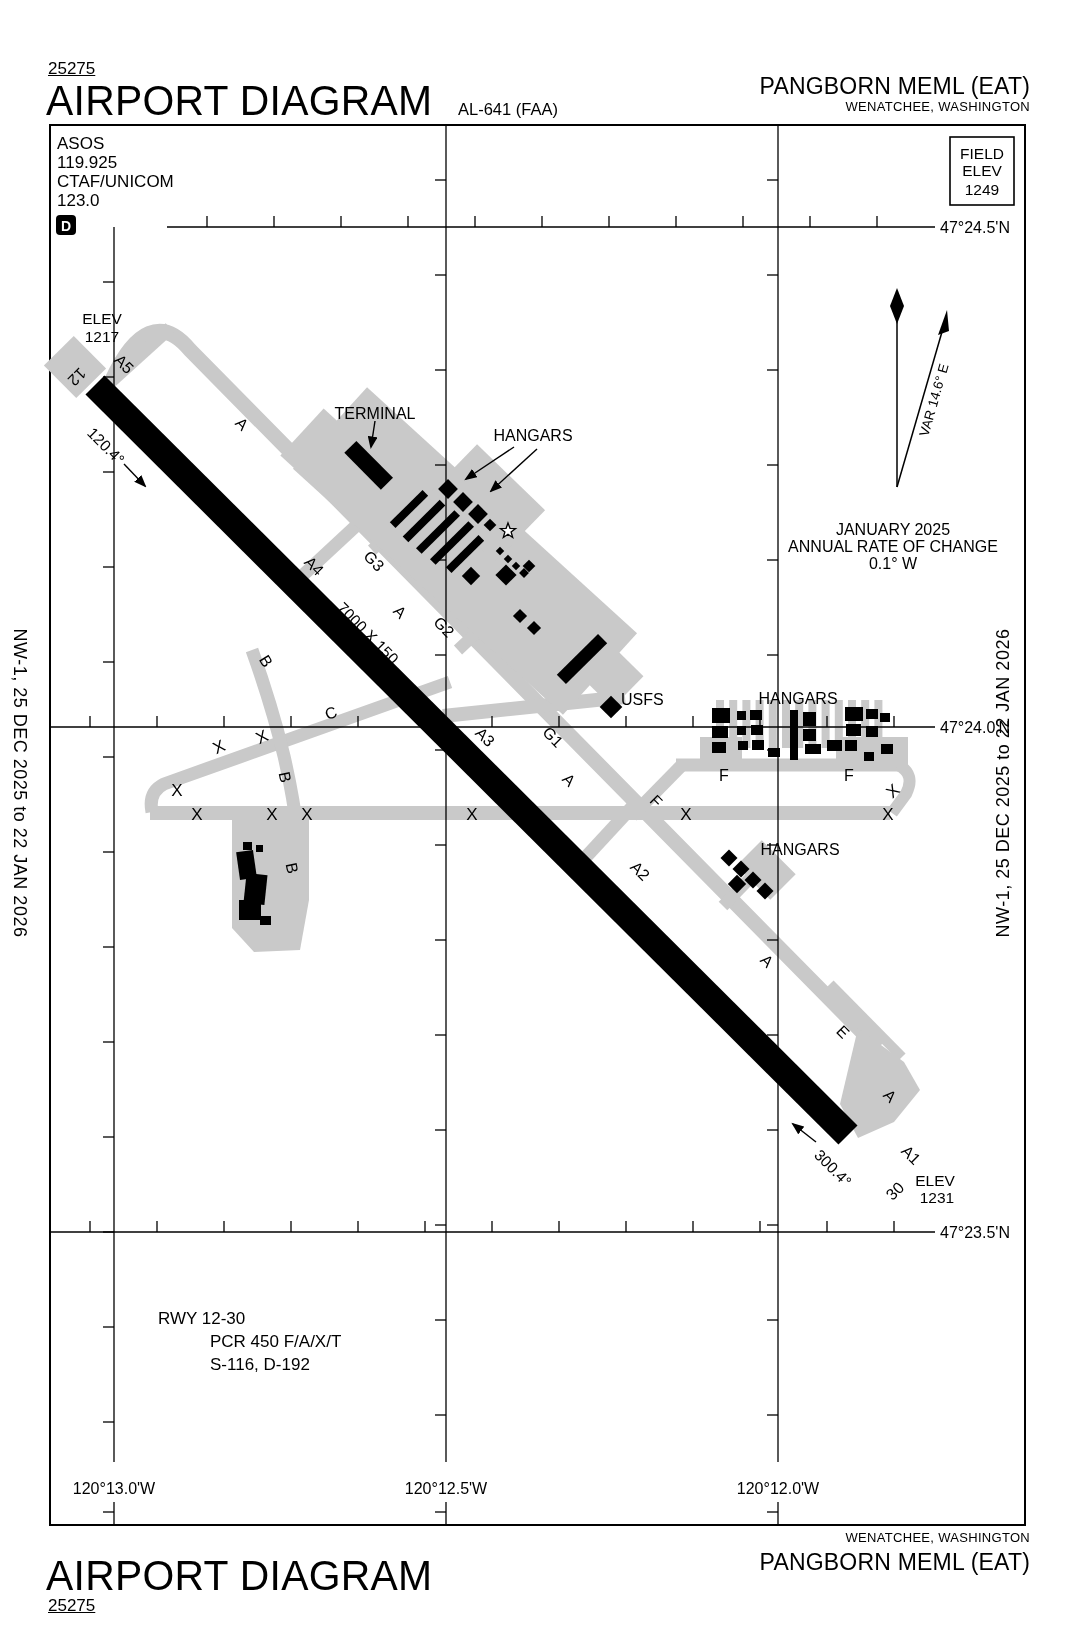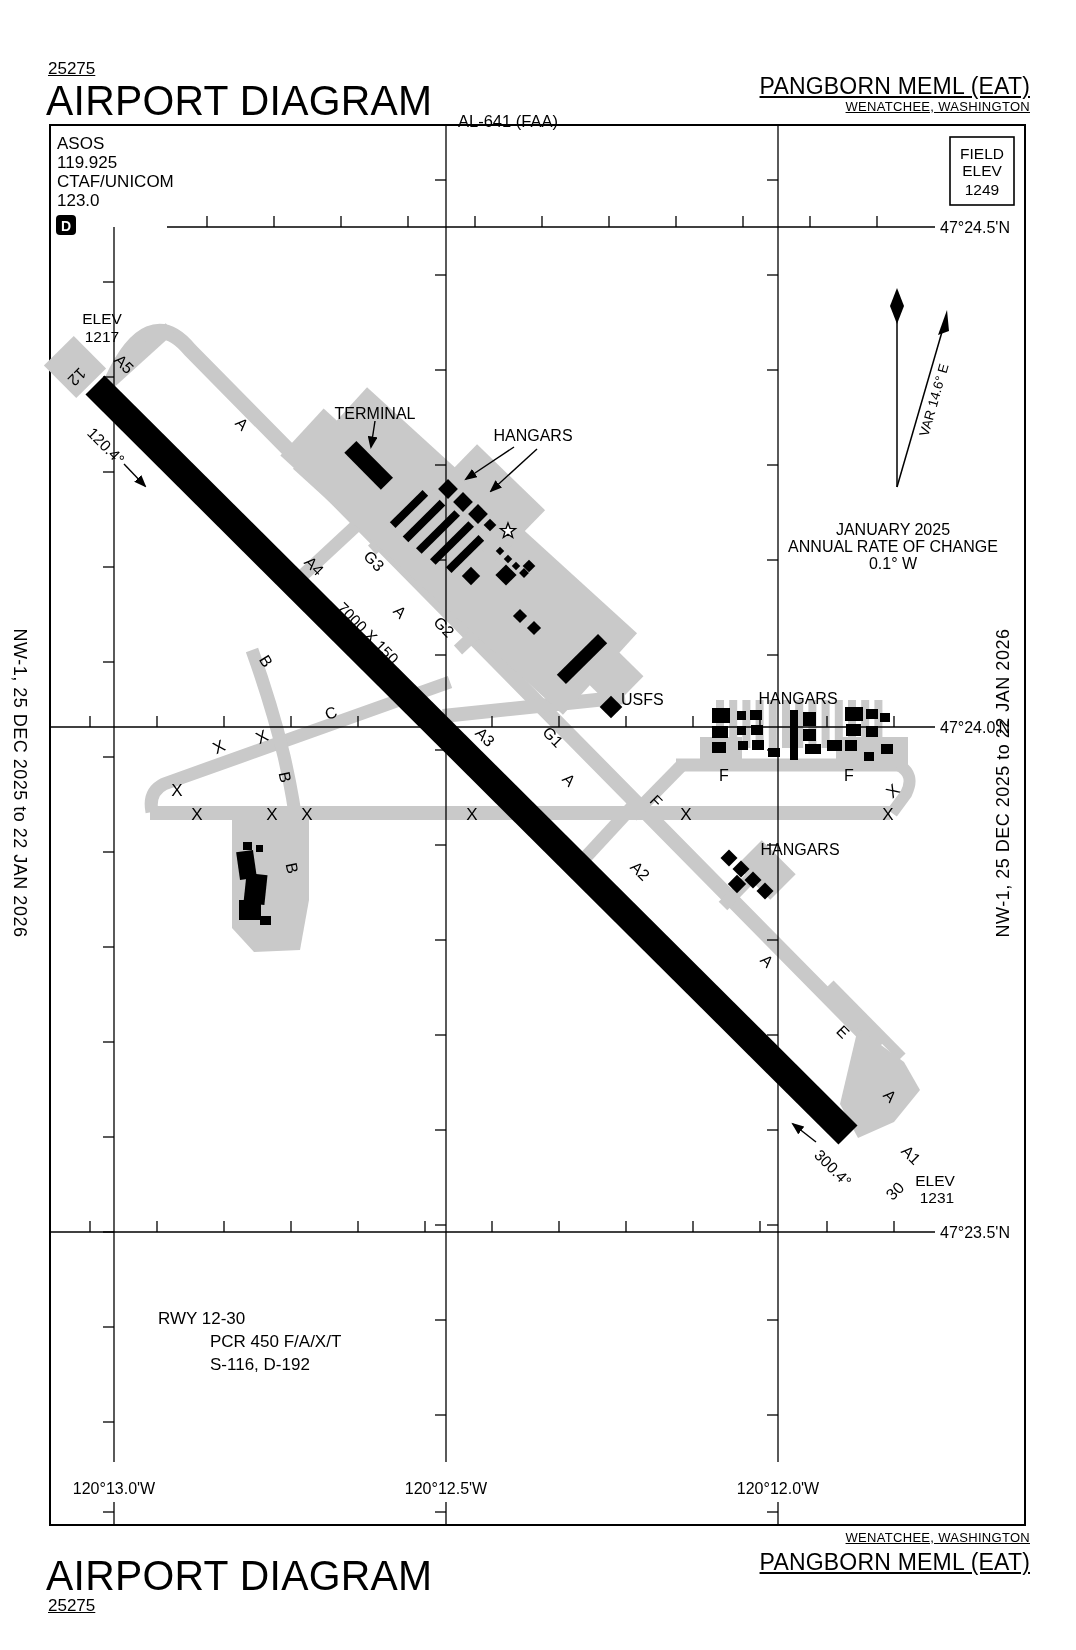--- a/index.html
+++ b/index.html
@@ -4,41 +4,41 @@
 <style>
   html,body{margin:0;padding:0;background:#fff;}
   .page{position:relative;width:1076px;height:1650px;background:#fff;
         font-family:"Liberation Sans",sans-serif;color:#000;overflow:hidden;}
   .abs{position:absolute;white-space:nowrap;line-height:1;}
   .chart-num{font-size:17px;text-decoration:underline;}
   .big-title{font-size:43px;letter-spacing:.3px;transform:scaleX(.95);transform-origin:0 50%;}
   .ref{font-size:16.5px;}
   .apt{font-size:23px;letter-spacing:.2px;}
   .city{font-size:13px;letter-spacing:.3px;}
-  .right-align{text-align:right;text-decoration:underline;}
+  .right-align{text-align:right;}
   .margin-note{font-size:18px;letter-spacing:.5px;}
   .m-left{transform:translate(-50%,-50%) rotate(90deg);}
   .m-right{transform:translate(-50%,-50%) rotate(-90deg);}
   svg text{font-family:"Liberation Sans",sans-serif;fill:#000;dominant-baseline:central;}
   .t16{font-size:16px;}
   .t15{font-size:15.5px;}
   .t17{font-size:17px;}
   .taxi{font-size:16px;}
   .xmark{font-size:17px;}
   .var{font-size:13.5px;}
   .wht{fill:#fff;font-weight:bold;font-size:14px;}
 </style>
 </head>
 <body>
 
 <div class="page">
 
   <div class="abs chart-num" style="left:48px;top:60px">25275</div>
   <div class="abs big-title" style="left:46px;top:79px">AIRPORT DIAGRAM</div>
-  <div class="abs ref" style="left:458px;top:113px">AL-641 (FAA)</div>
+  <div class="abs ref" style="left:458px;top:101px">AL-641 (FAA)</div>
   <div class="abs apt right-align" style="right:46px;top:75px">PANGBORN MEML (EAT)</div>
   <div class="abs city right-align" style="right:46px;top:100px">WENATCHEE, WASHINGTON</div>
 
   <div class="abs margin-note m-left" style="left:20px;top:783px">NW-1,  25 DEC 2025  to  22 JAN 2026</div>
   <div class="abs margin-note m-right" style="left:1003px;top:783px">NW-1,  25 DEC 2025  to  22 JAN 2026</div>
 
   <div class="abs city right-align" style="right:46px;top:1531px">WENATCHEE, WASHINGTON</div>
   <div class="abs apt right-align" style="right:46px;top:1551px">PANGBORN MEML (EAT)</div>
   <div class="abs big-title" style="left:46px;top:1554px">AIRPORT DIAGRAM</div>
   <div class="abs chart-num" style="left:48px;top:1597px">25275</div>

